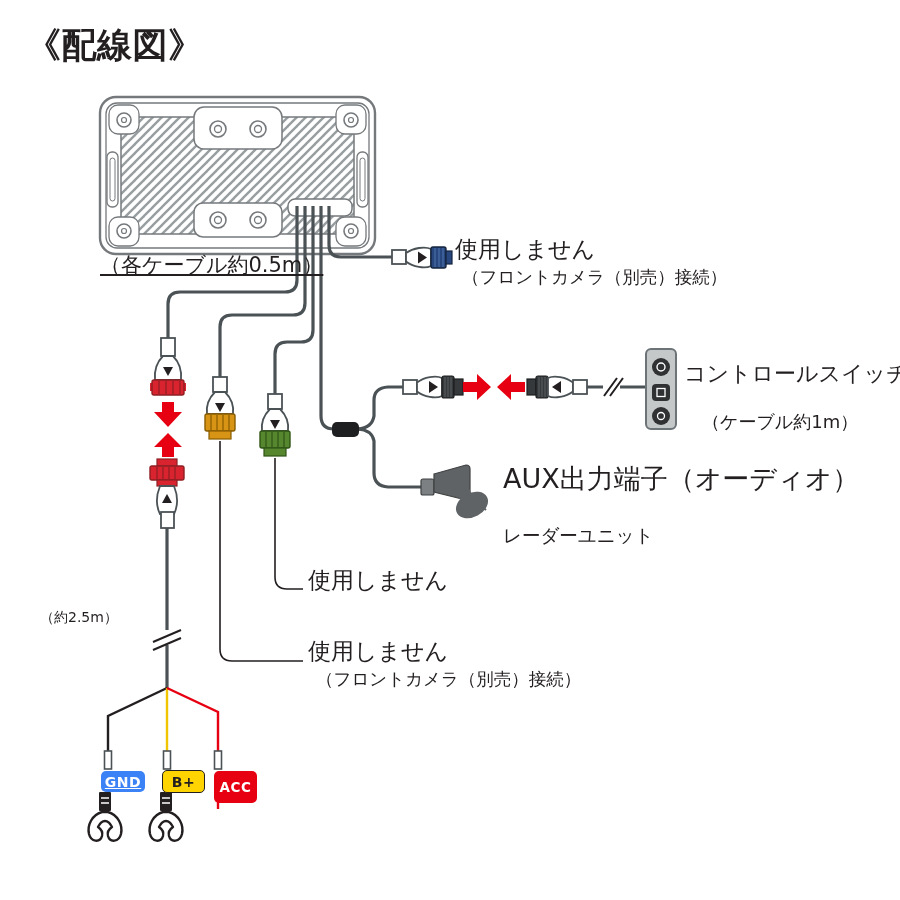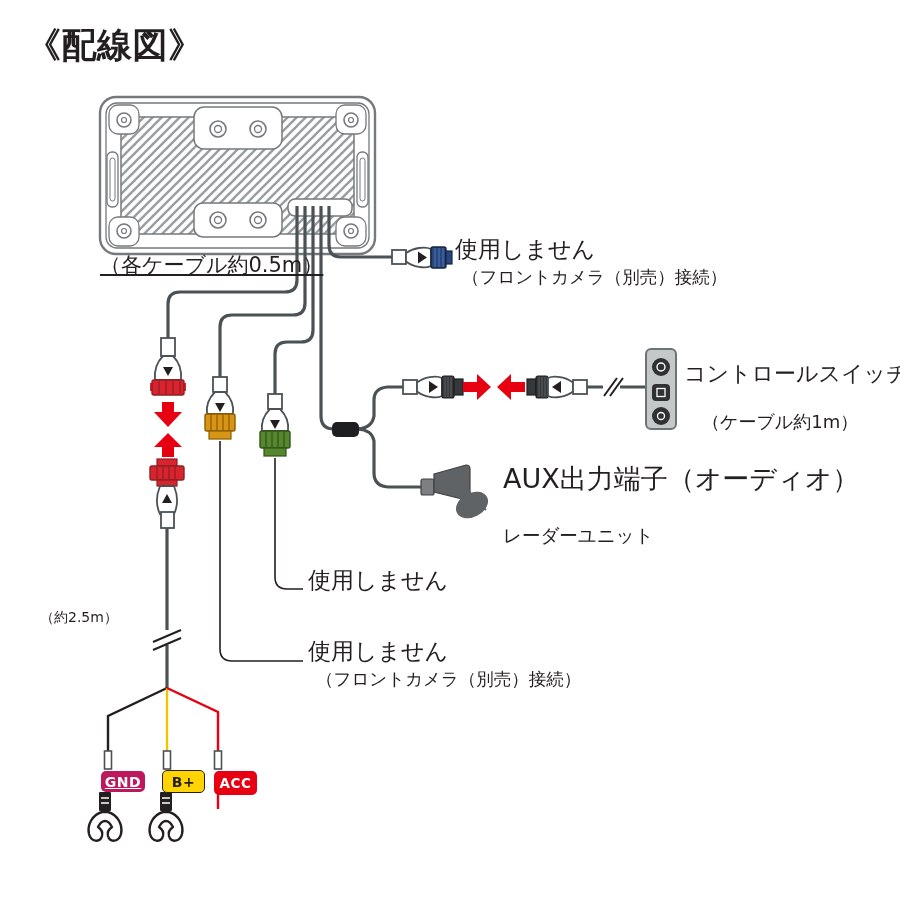--- a/index.html
+++ b/index.html
@@ -227,17 +227,17 @@
 <div class="lbl t-big" style="left:503px;top:464px;">AUX出力端子（オーディオ）</div>
 <div class="lbl t-note" style="left:503px;top:526px;">レーダーユニット</div>
 
 <div class="lbl" style="left:40px;top:610px;font-size:14px;">（約2.5m）</div>
 
 <div class="lbl t-main" style="left:308px;top:568px;">使用しません</div>
 
 <div class="lbl t-main" style="left:308px;top:639px;">使用しません</div>
 <div class="lbl t-sub" style="left:316px;top:670px;">（フロントカメラ（別売）接続）</div>
 
-<div class="badge" style="left: 101px; top: 771px; width: 44px; height: 21px; background: #be185d; color: rgb(255, 255, 255); text-decoration: underline;">GND</div>
+<div class="badge" style="left: 101px; top: 771px; width: 44px; height: 21px; background: #3b82f6; color: rgb(255, 255, 255); text-decoration: underline;">GND</div>
 <div class="badge bordered" style="left: 162px; top: 770px; width: 41px; height: 21px; background: rgb(255, 212, 0); color: rgb(35, 31, 32);">B+</div>
-<div class="badge" style="left: 214px; top: 771px; width: 43px; height: 24px; font-size: 13.5px; background: rgb(230, 0, 18); color: rgb(255, 255, 255);">ACC</div>
+<div class="badge" style="left: 214px; top: 771px; width: 43px; height: 32px; font-size: 13.5px; background: rgb(230, 0, 18); color: rgb(255, 255, 255);">ACC</div>
 
 </div>
 
 </body></html>

